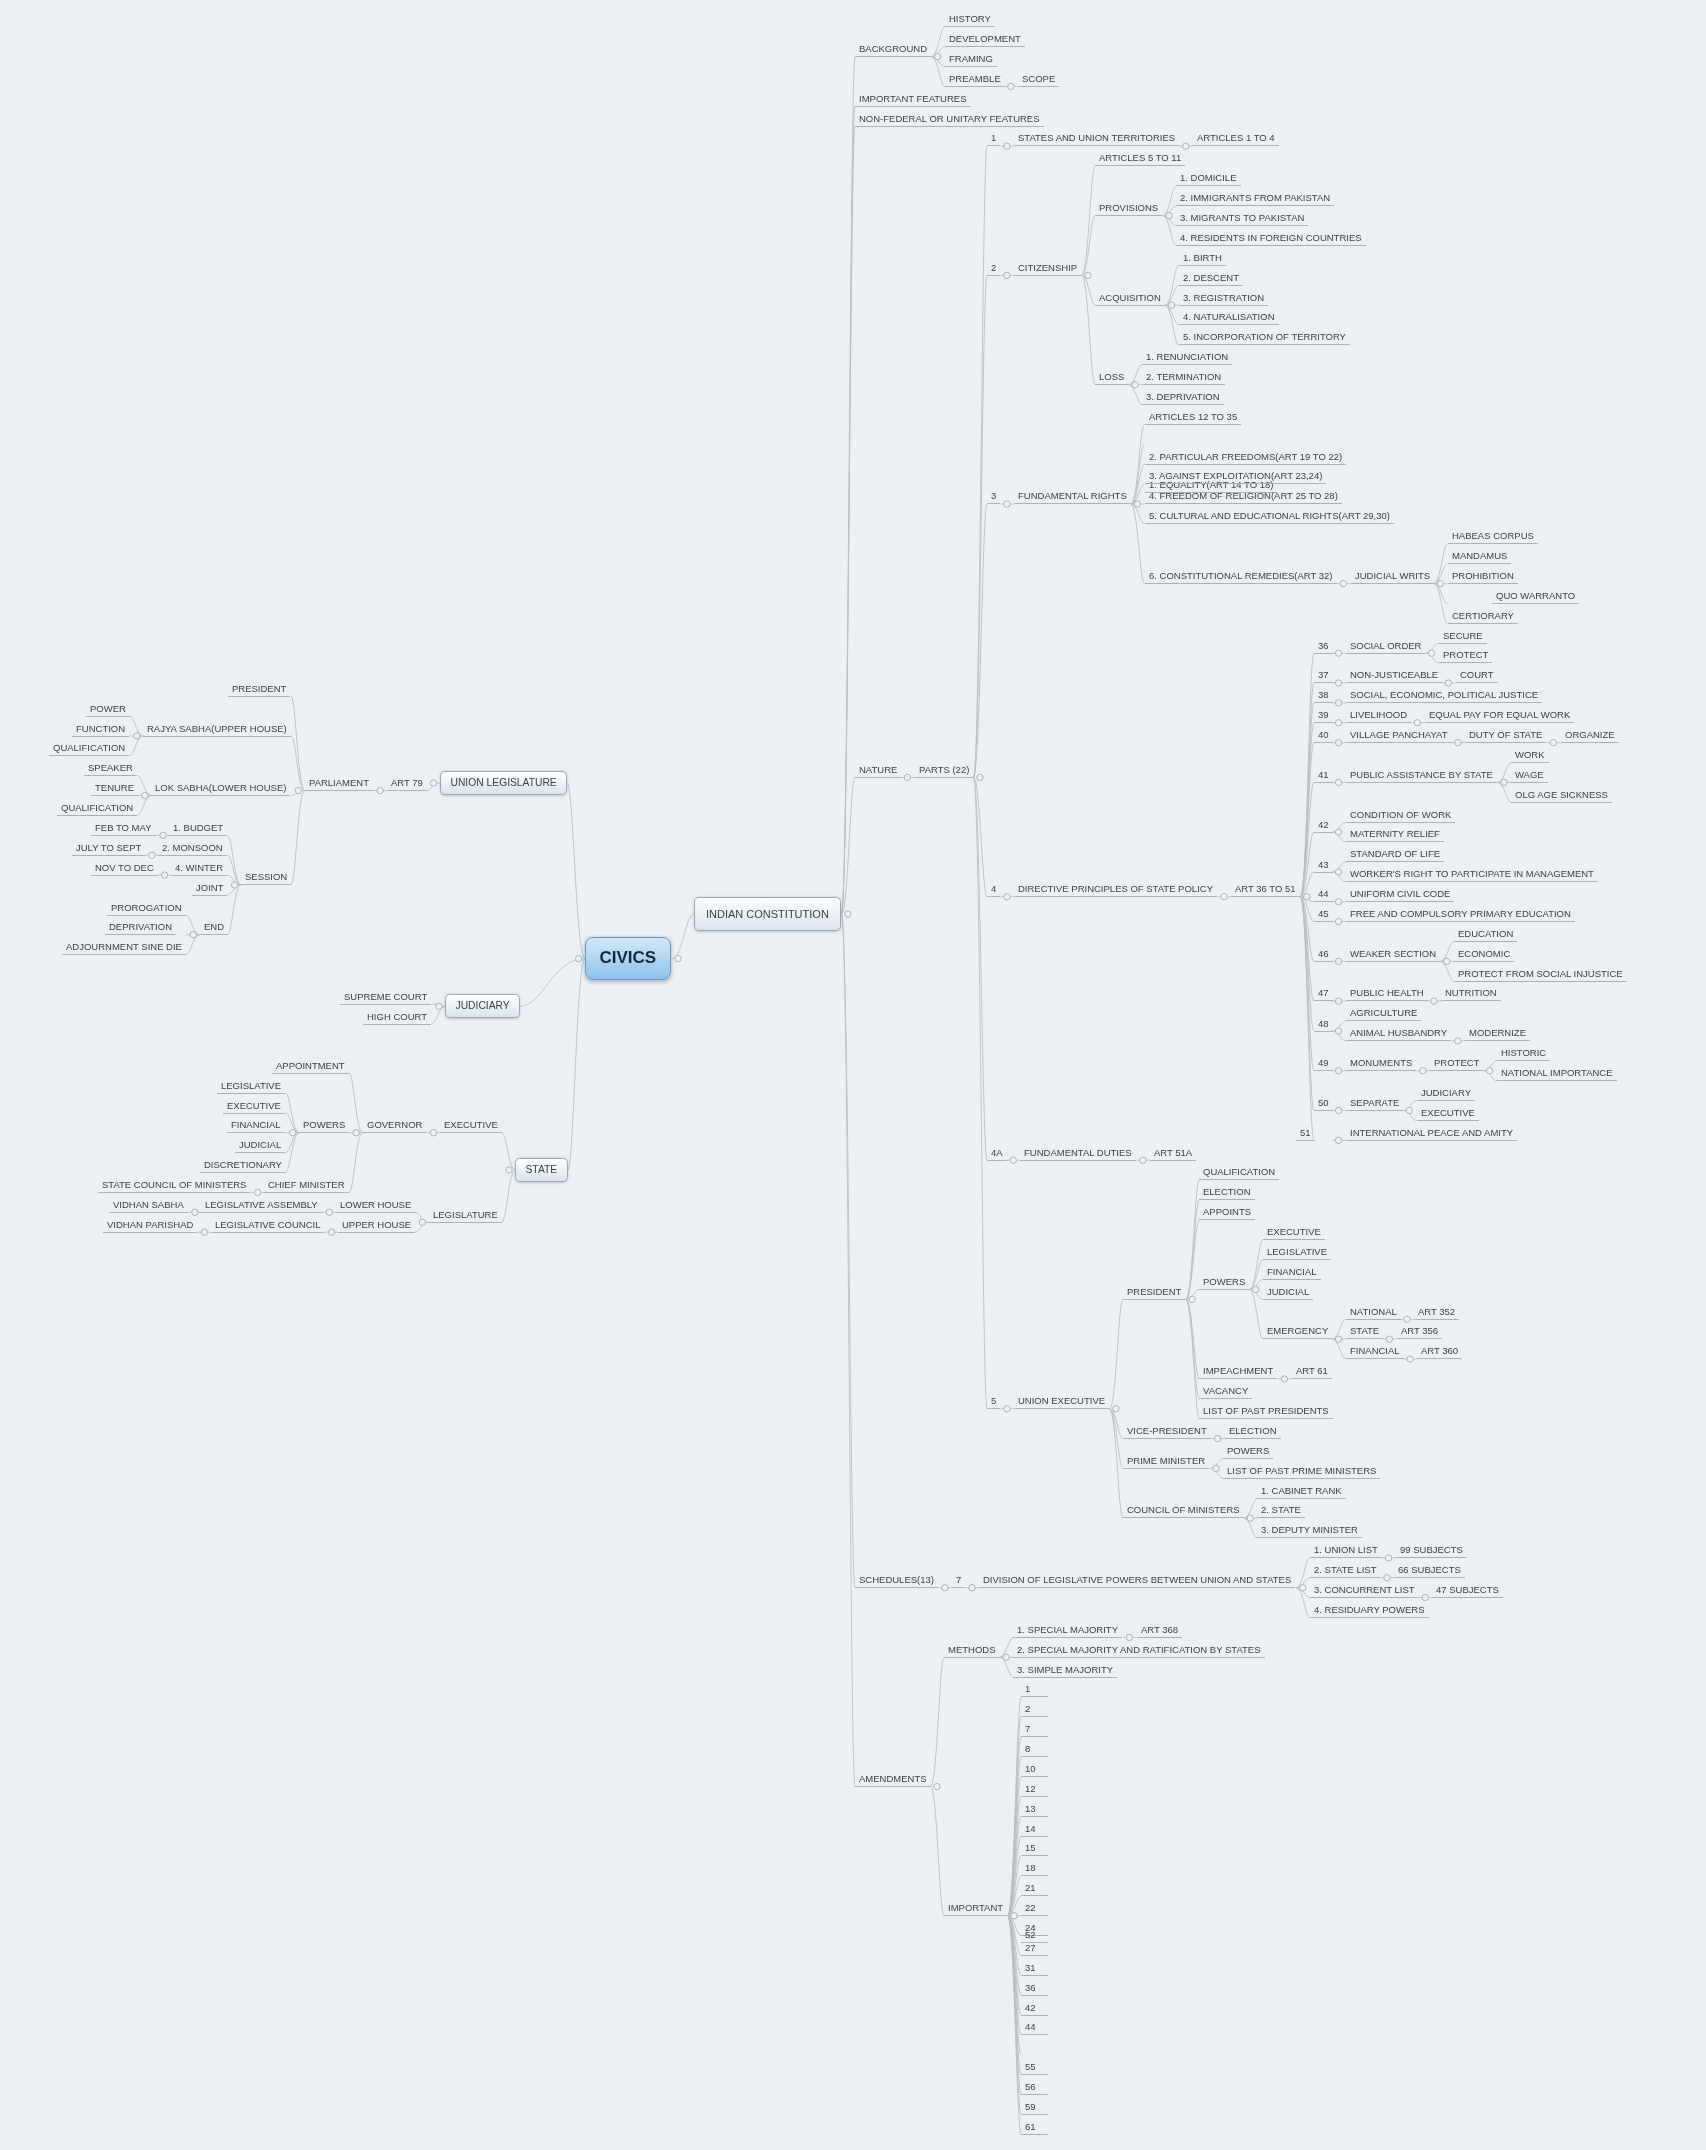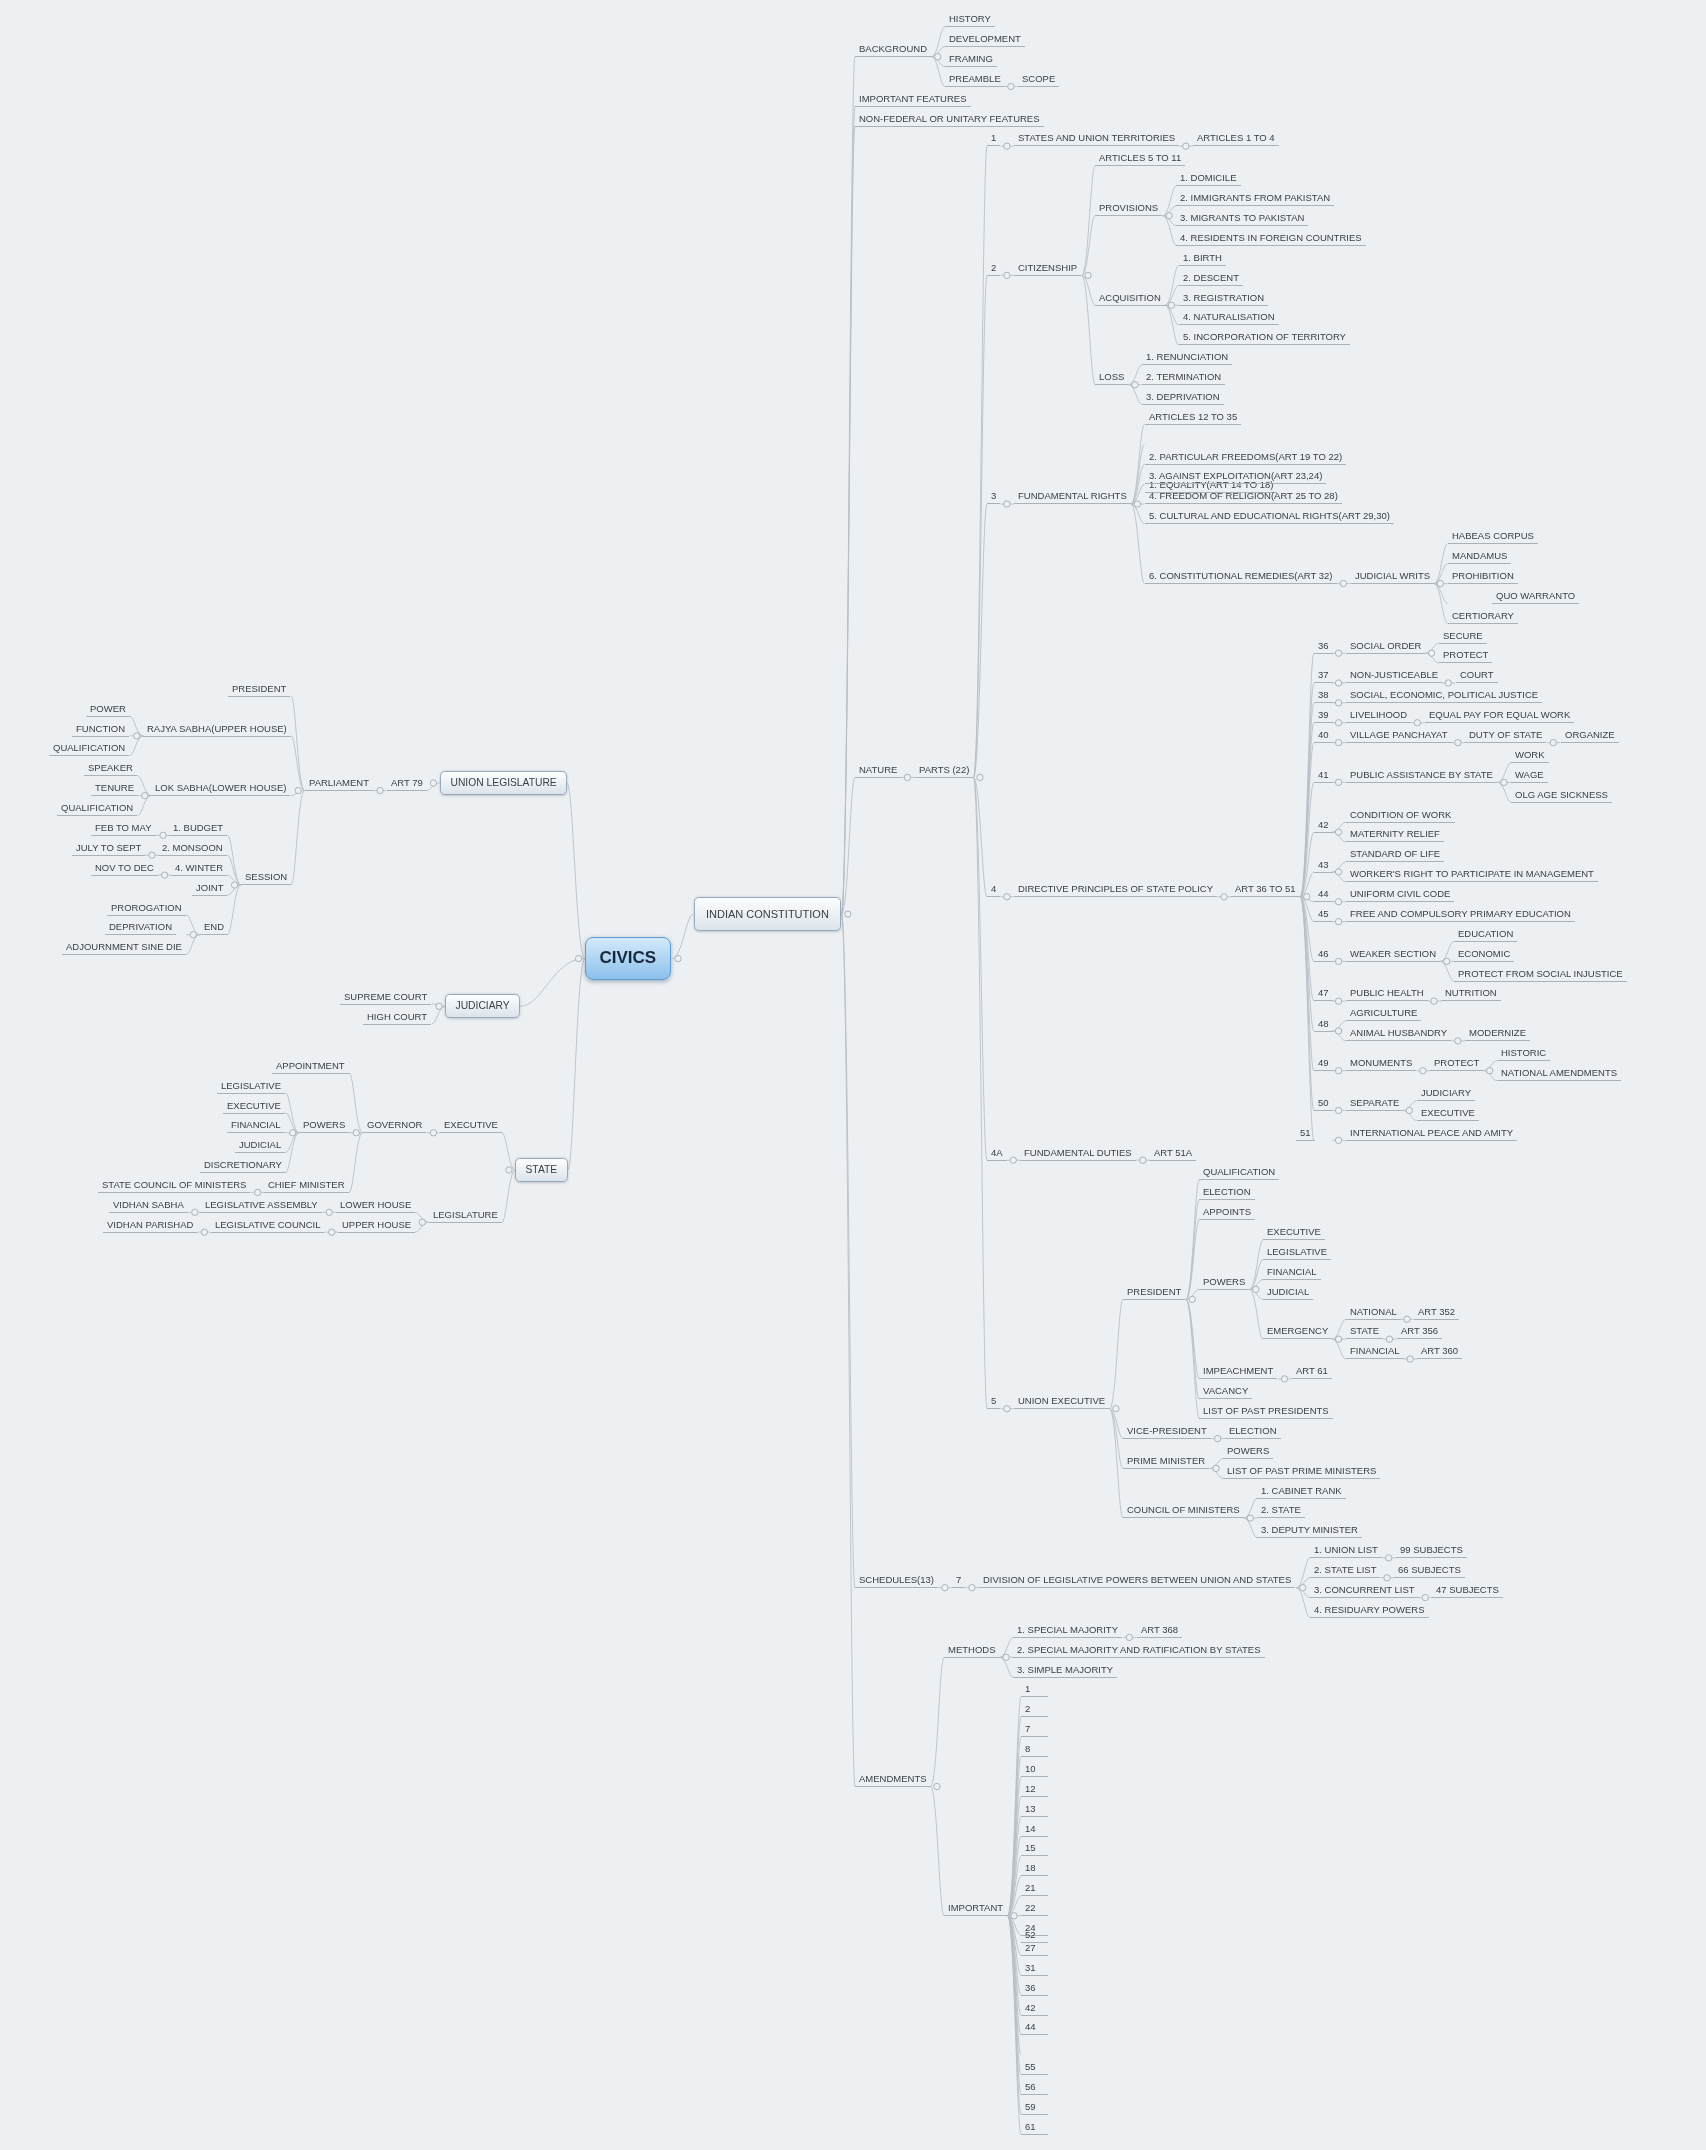--- a/index.html
+++ b/index.html
@@ -472,21 +472,21 @@
       <div class="topic plain" style="left: 1346px; top: 985px;"><span>PUBLIC HEALTH</span></div>
       <div class="topic plain leaf" style="left: 1441px; top: 985px;"><span>NUTRITION</span></div>
       <div class="topic plain" style="left: 1314px; top: 1016px;"><span>48</span></div>
       <div class="topic plain leaf" style="left: 1346px; top: 1005px;"><span>AGRICULTURE</span></div>
       <div class="topic plain" style="left: 1346px; top: 1025px;"><span>ANIMAL HUSBANDRY</span></div>
       <div class="topic plain leaf" style="left: 1465px; top: 1025px;"><span>MODERNIZE</span></div>
       <div class="topic plain" style="left: 1314px; top: 1055px;"><span>49</span></div>
       <div class="topic plain" style="left: 1346px; top: 1055px;"><span>MONUMENTS</span></div>
       <div class="topic plain" style="left: 1430px; top: 1055px;"><span>PROTECT</span></div>
       <div class="topic plain leaf" style="left: 1497px; top: 1045px;"><span>HISTORIC</span></div>
-      <div class="topic plain leaf" style="left: 1497px; top: 1065px;"><span>NATIONAL AMENDMENTS</span></div>
+      <div class="topic plain leaf" style="left: 1497px; top: 1065px;"><span>NATIONAL IMPORTANCE</span></div>
       <div class="topic plain" style="left: 1314px; top: 1095px;"><span>50</span></div>
       <div class="topic plain" style="left: 1346px; top: 1095px;"><span>SEPARATE</span></div>
       <div class="topic plain leaf" style="left: 1417px; top: 1085px;"><span>JUDICIARY</span></div>
       <div class="topic plain leaf" style="left: 1417px; top: 1105px;"><span>EXECUTIVE</span></div>
       <div class="topic plain" style="left: 1296px; top: 1125px;"><span>51</span></div>
       <div class="topic plain leaf" style="left: 1346px; top: 1125px;"><span>INTERNATIONAL PEACE AND AMITY</span></div>
       <div class="topic plain" style="left: 987px; top: 1145px;"><span>4A</span></div>
       <div class="topic plain" style="left: 1020px; top: 1145px;"><span>FUNDAMENTAL DUTIES</span></div>
       <div class="topic plain leaf" style="left: 1150px; top: 1145px;"><span>ART 51A</span></div>
       <div class="topic plain" style="left: 987px; top: 1393px;"><span>5</span></div>

